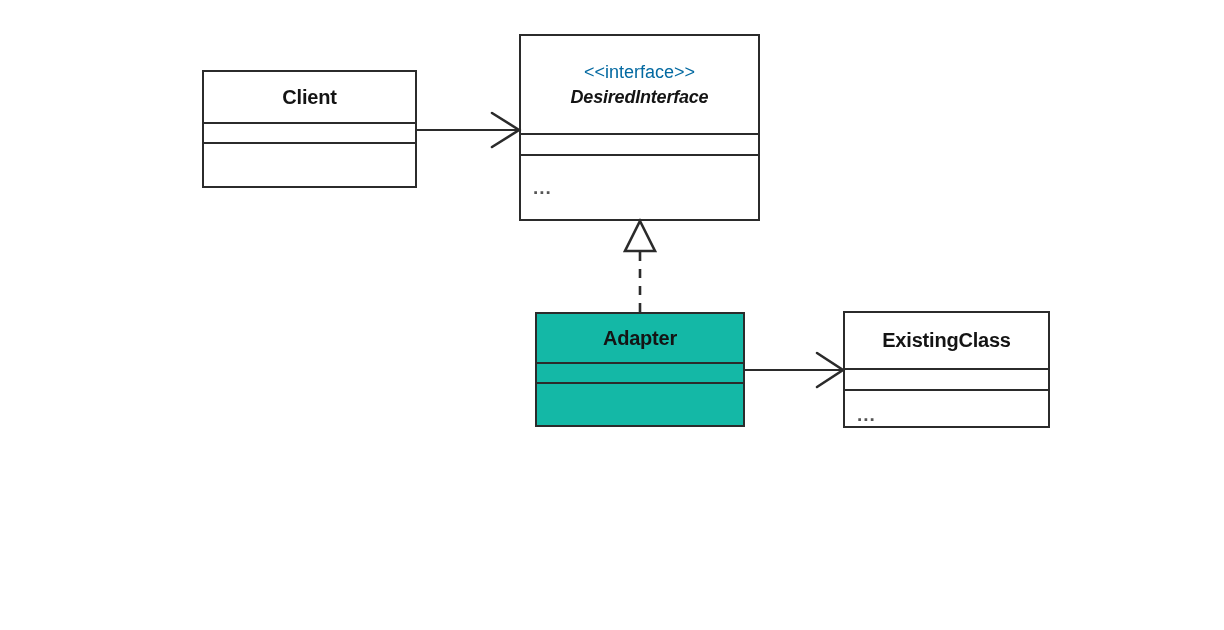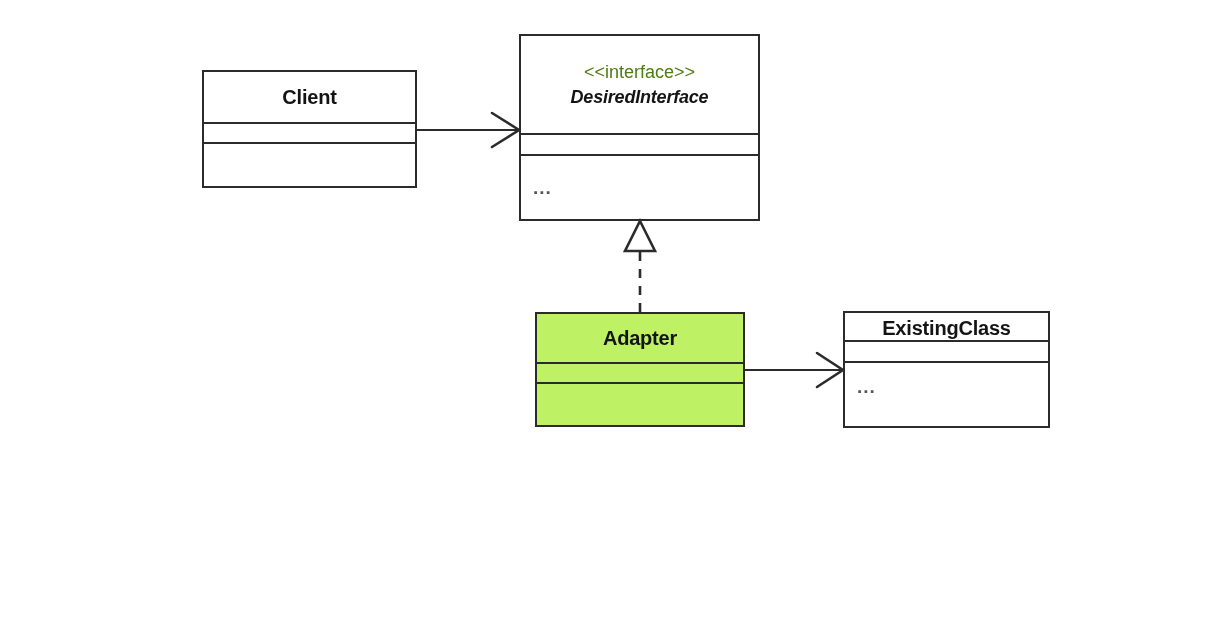--- a/index.html
+++ b/index.html
@@ -23,21 +23,21 @@
   }
 
   
   .uml-box {
     position: absolute;
     box-sizing: border-box;
     border: 2px solid #2b2b2b;
     background: #ffffff;
   }
   .uml-box.shaded {
-    background: #bef264;
+    background: #14b8a6;
   }
   .compartment {
     box-sizing: border-box;
     position: relative;
     overflow: hidden;
   }
   .compartment + .compartment {
     border-top: 2px solid #2b2b2b;
   }
   .compartment.name-cell {
@@ -61,21 +61,21 @@
     white-space: nowrap;
   }
   .cls-name.italic {
     font-style: italic;
     font-size: 18px;
   }
   .stereotype {
     font-family: "Liberation Sans", sans-serif;
     font-weight: normal;
     font-size: 18px;
-    color: #4d7c0f;
+    color: #0369a1;
     white-space: nowrap;
     margin-bottom: 4px;
   }
   .ellipsis {
     font-family: "Liberation Sans", sans-serif;
     font-size: 19px;
     font-weight: bold;
     color: #555;
     line-height: 1;
     padding: 22px 0 0 12px;
@@ -137,21 +137,21 @@
 
   <div class="uml-box shaded" id="box-adapter" style="left:535px; top:312px; width:210px; height:115px;">
     <div class="compartment name-cell" style="height:48px;">
       <span class="cls-name">Adapter</span>
     </div>
     <div class="compartment" style="height:20px;"></div>
     <div class="compartment" style="height:43px;"></div>
   </div>
 
   <div class="uml-box" id="box-existing-class" style="left:843px; top:311px; width:207px; height:117px;">
-    <div class="compartment name-cell" style="height:27px;justify-content:flex-end;">
+    <div class="compartment name-cell" style="height:55px;">
       <span class="cls-name">ExistingClass</span>
     </div>
     <div class="compartment" style="height:21px;"></div>
     <div class="compartment body-cell" style="height:47px;">
       <span class="ellipsis" style="padding-top:14px;">...</span>
     </div>
   </div>
 
   <svg id="connectors" viewBox="0 0 1224 630" width="1224" height="630">
 

